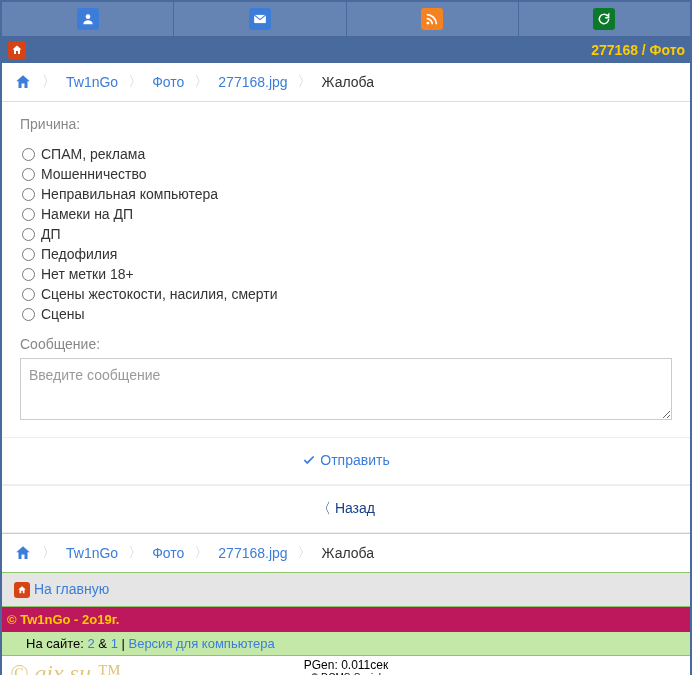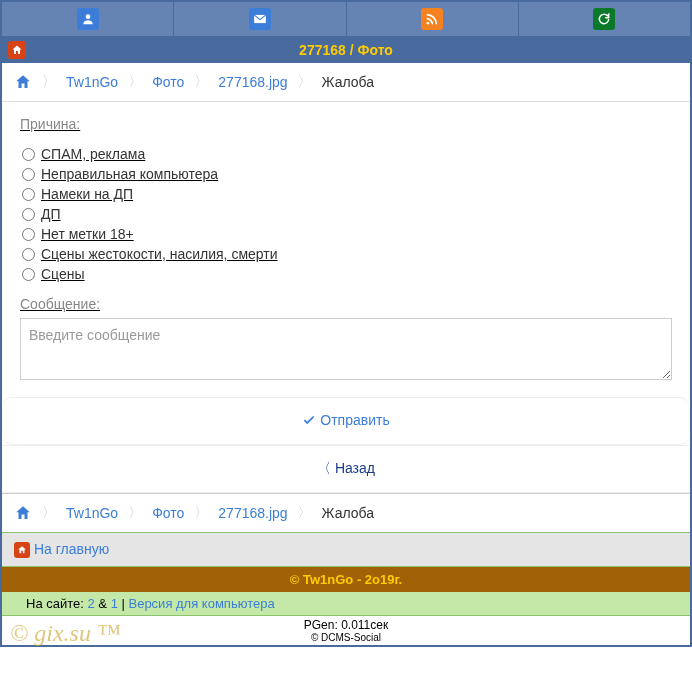--- a/index.html
+++ b/index.html
@@ -6,44 +6,44 @@
 body { font-family: Arial, sans-serif; font-size: 14px; background: #fff; width: 692px; }
 .wrap { border: 2px solid #486a9c; }
 .topbar { display: flex; background: #6684b3; }
 .topbar-cell { flex: 1; text-align: center; padding: 6px 0; border-right: 1px solid #486a9c; border-bottom: 1px solid #486a9c; }
 .topbar-cell:last-child { border-right: none; }
 .icon-box { display: inline-flex; align-items: center; justify-content: center; width: 22px; height: 22px; border-radius: 3px; }
 .icon-user { background: #3b7dd8; }
 .icon-mail { background: #3b7dd8; }
 .icon-rss { background: #f58220; }
 .icon-reload { background: #0a7a2a; }
-.titlebar { background: #486a9c; color: #ffcc00; font-weight: bold; text-align: center; padding: 5px; position: relative; }
+.titlebar { background: #486a9c; color: #ffcc00; font-weight: bold; text-align: right; padding: 5px; position: relative; }
 .home-btn { position: absolute; left: 6px; top: 4px; background: #d84315; width: 18px; height: 18px; border-radius: 3px; display: flex; align-items: center; justify-content: center; }
 .breadcrumb { padding: 10px 12px; border-bottom: 1px solid #ddd; display: flex; align-items: center; flex-wrap: wrap; gap: 4px; }
 .breadcrumb a { color: #3b7dd8; text-decoration: none; }
 .bc-sep { color: #ccc; margin: 0 6px; }
 .bc-current { color: #333; }
-.form-area { padding: 14px 18px; text-decoration: underline; }
+.form-area { padding: 14px 18px; }
 .form-label { color: #888; margin-bottom: 6px; }
 .radio-list { margin-left: 2px; margin-top: 12px; }
 .radio-item { display: flex; align-items: center; gap: 6px; padding: 2px 0; color: #333; }
 .radio-item input { margin: 0; }
 .msg-label { color: #888; margin-top: 12px; margin-bottom: 6px; }
 textarea { width: 100%; height: 62px; padding: 8px; border: 1px solid #ccc; resize: both; font-family: inherit; font-size: 14px; color: #333; }
 textarea::placeholder { color: #999; }
 .action-row { text-align: center; padding: 14px; border-top: 1px solid #eee; border-bottom: 1px solid #eee; cursor: pointer; }
-.action-row.submit { color: #3b7dd8; border-radius: 10px; }
+.action-row.submit { color: #3b7dd8; }
 .action-row.back { color: #1a3f8a; font-weight: normal; }
 .check-svg { display: inline-block; vertical-align: middle; margin-right: 4px; }
 .breadcrumb2 { padding: 10px 12px; display: flex; align-items: center; flex-wrap: wrap; gap: 4px; border-top: 1px solid #ccc; }
 .breadcrumb2 a { color: #3b7dd8; text-decoration: none; }
 .home-link-row { background: #e5e5e5; padding: 8px 12px; border-top: 1px solid #8bc46a; border-bottom: 1px solid #8bc46a; }
 .home-link-row a { color: #3b7dd8; text-decoration: none; }
 .home-mini { display: inline-flex; width: 16px; height: 16px; background: #d84315; border-radius: 3px; align-items: center; justify-content: center; vertical-align: middle; margin-right: 4px; }
-.copyright { background: #a16207; color: #ffcc00; font-weight: bold; text-align: center; padding: 5px; font-size: 13px; }
+.copyright { background: #be185d; color: #ffcc00; font-weight: bold; text-align: left; padding: 5px; font-size: 13px; }
 .footer1 { background: #c4e8a8; padding: 4px 24px; font-size: 13px; border-bottom: 1px solid #8bc46a; }
 .footer1 a { color: #3b7dd8; text-decoration: none; }
 .footer2 { text-align: center; font-size: 12px; padding: 2px; position: relative; }
 .footer2 .sm { font-size: 10px; }
 .watermark { position: absolute; left: 8px; bottom: -2px; font-family: Georgia, serif; font-style: italic; font-size: 24px; color: #c9a227; opacity: 0.6; }
 .home-icon-svg { fill: #3b7dd8; }
 </style>
 </head>
 <body>
 
@@ -108,29 +108,37 @@
 
   <div class="form-area">
     <div class="form-label">Причина:</div>
     <div class="radio-list" id="radio-list">
         <label class="radio-item">
           <input type="radio" name="reason" style="">
           <span>СПАМ, реклама</span>
         </label>
         <label class="radio-item">
           <input type="radio" name="reason" style="">
+          <span>Мошенничество</span>
+        </label>
+        <label class="radio-item">
+          <input type="radio" name="reason" style="">
           <span>Неправильная компьютера</span>
         </label>
         <label class="radio-item">
           <input type="radio" name="reason" style="">
           <span>Намеки на ДП</span>
         </label>
         <label class="radio-item">
           <input type="radio" name="reason" style="">
           <span>ДП</span>
+        </label>
+        <label class="radio-item">
+          <input type="radio" name="reason" style="">
+          <span>Педофилия</span>
         </label>
         <label class="radio-item">
           <input type="radio" name="reason" style="">
           <span>Нет метки 18+</span>
         </label>
         <label class="radio-item">
           <input type="radio" name="reason" style="">
           <span>Сцены жестокости, насилия, смерти</span>
         </label>
         <label class="radio-item">

